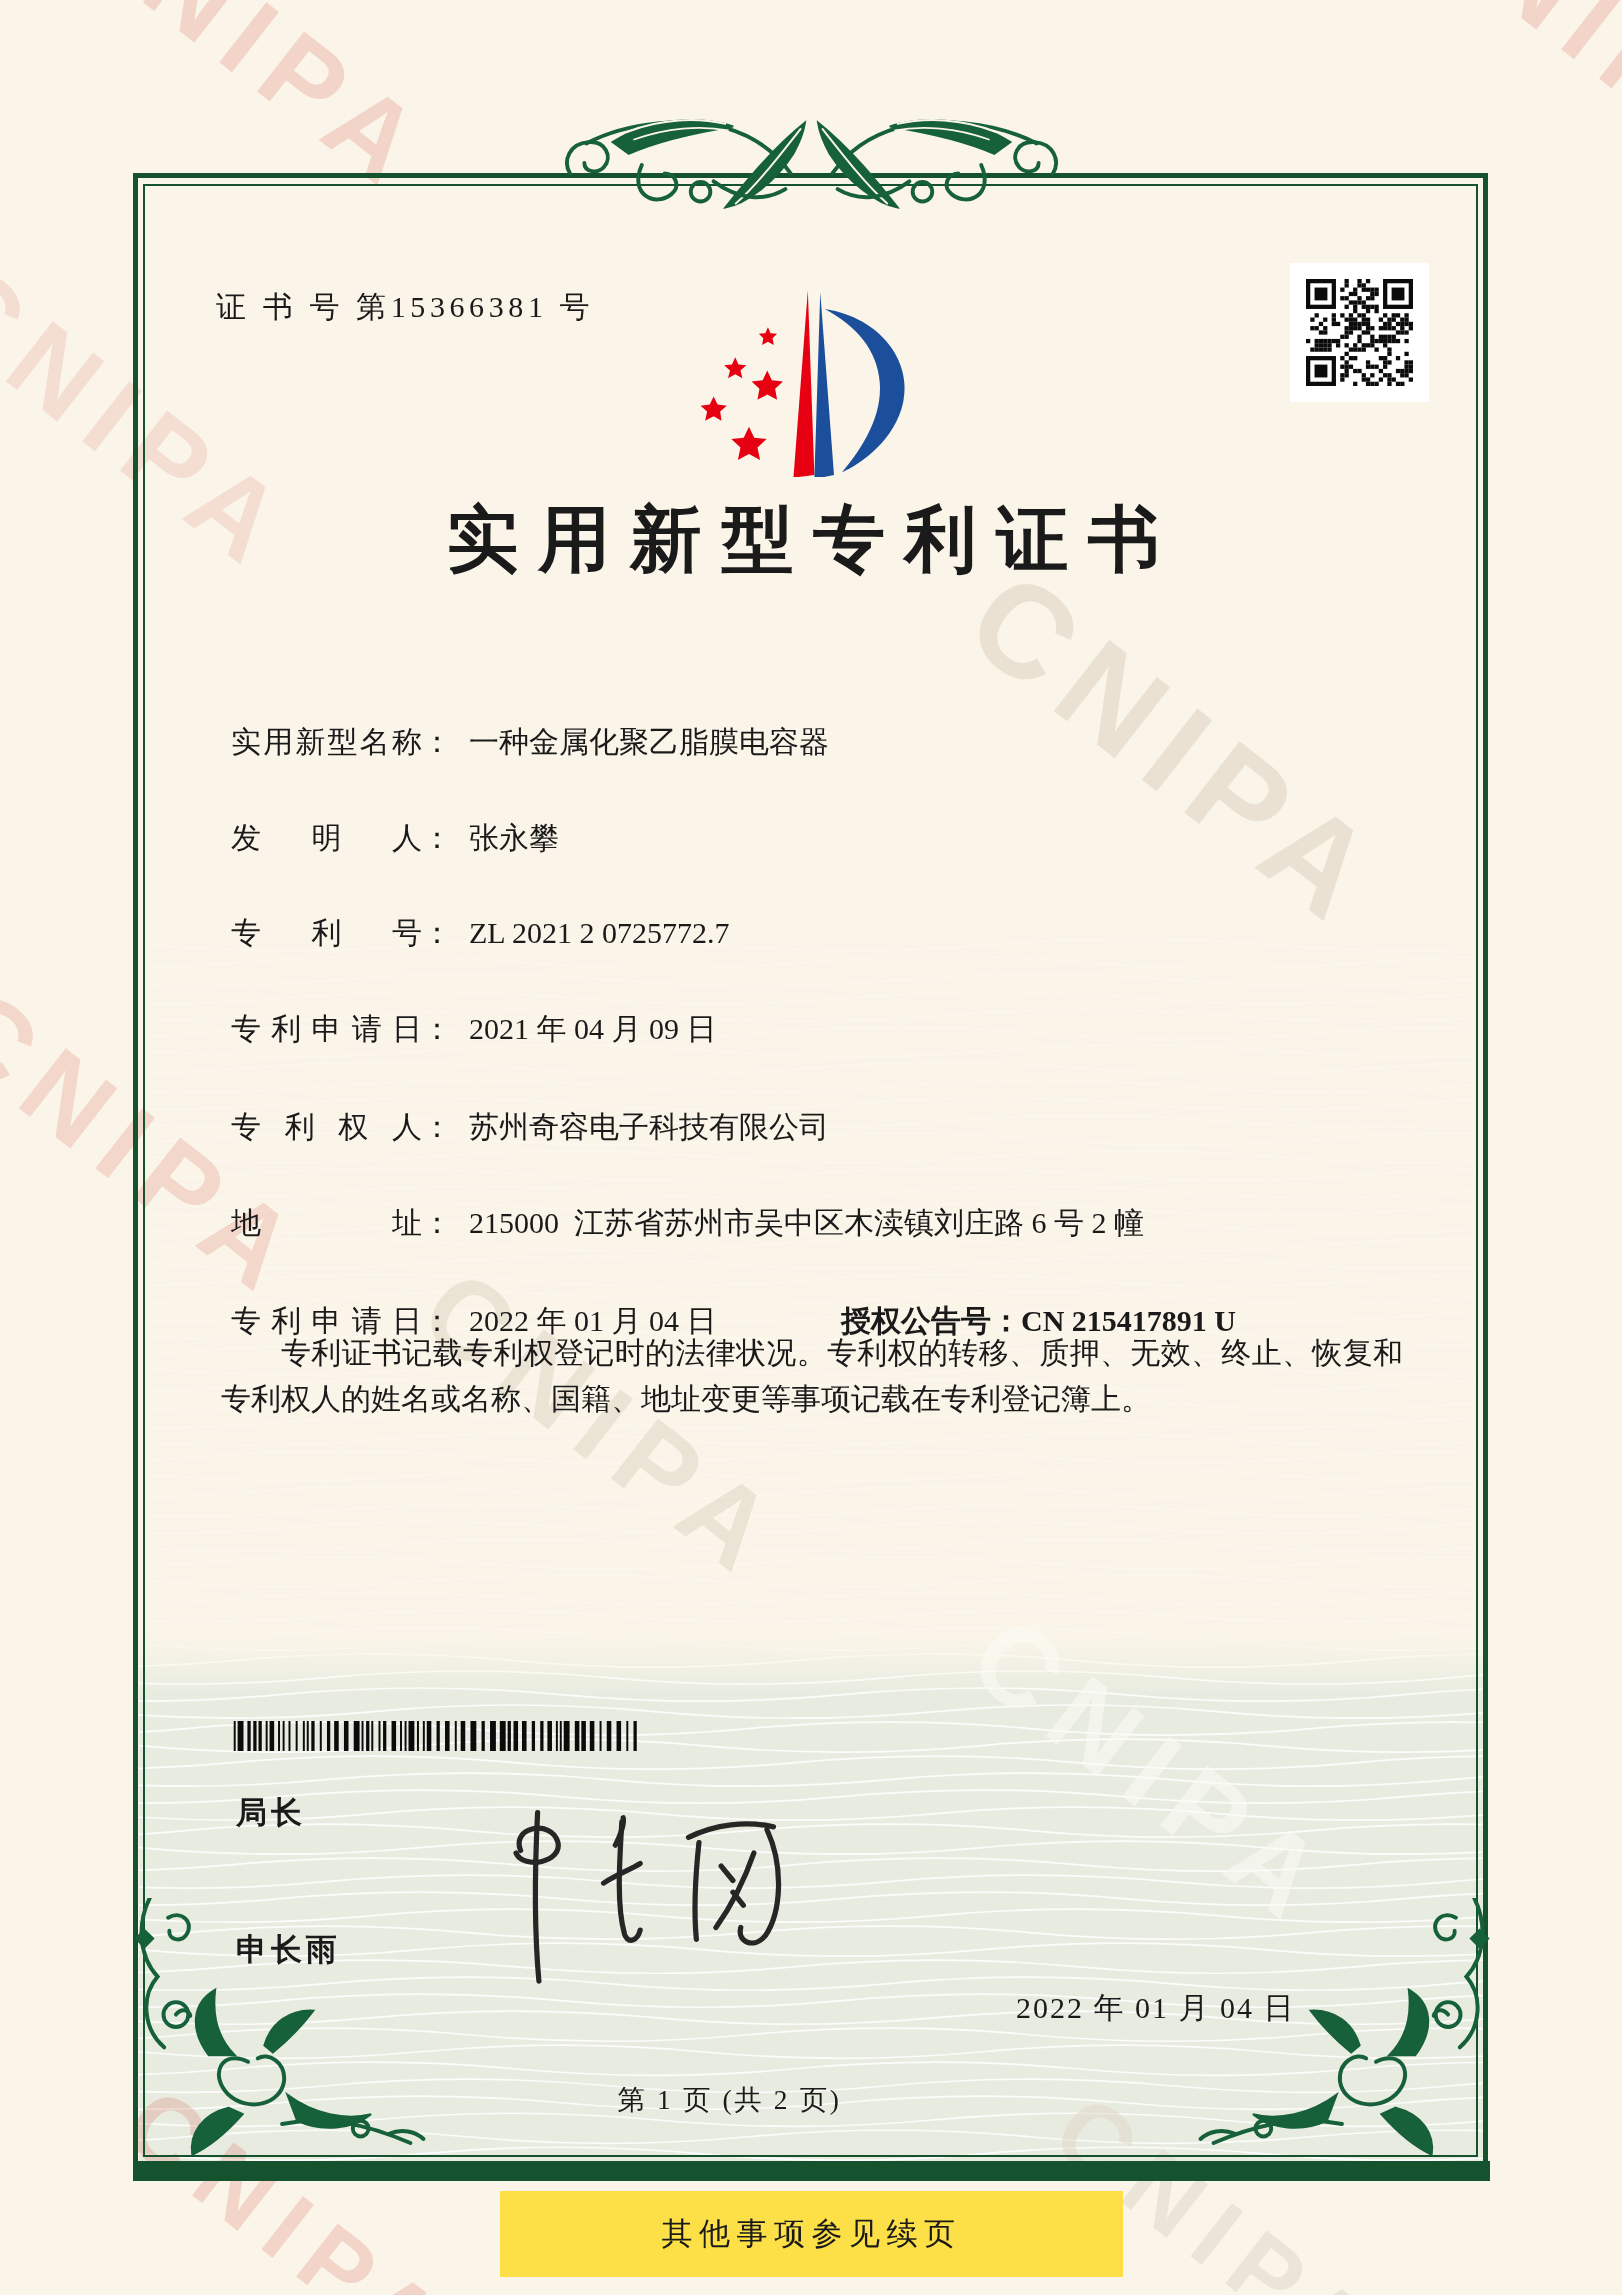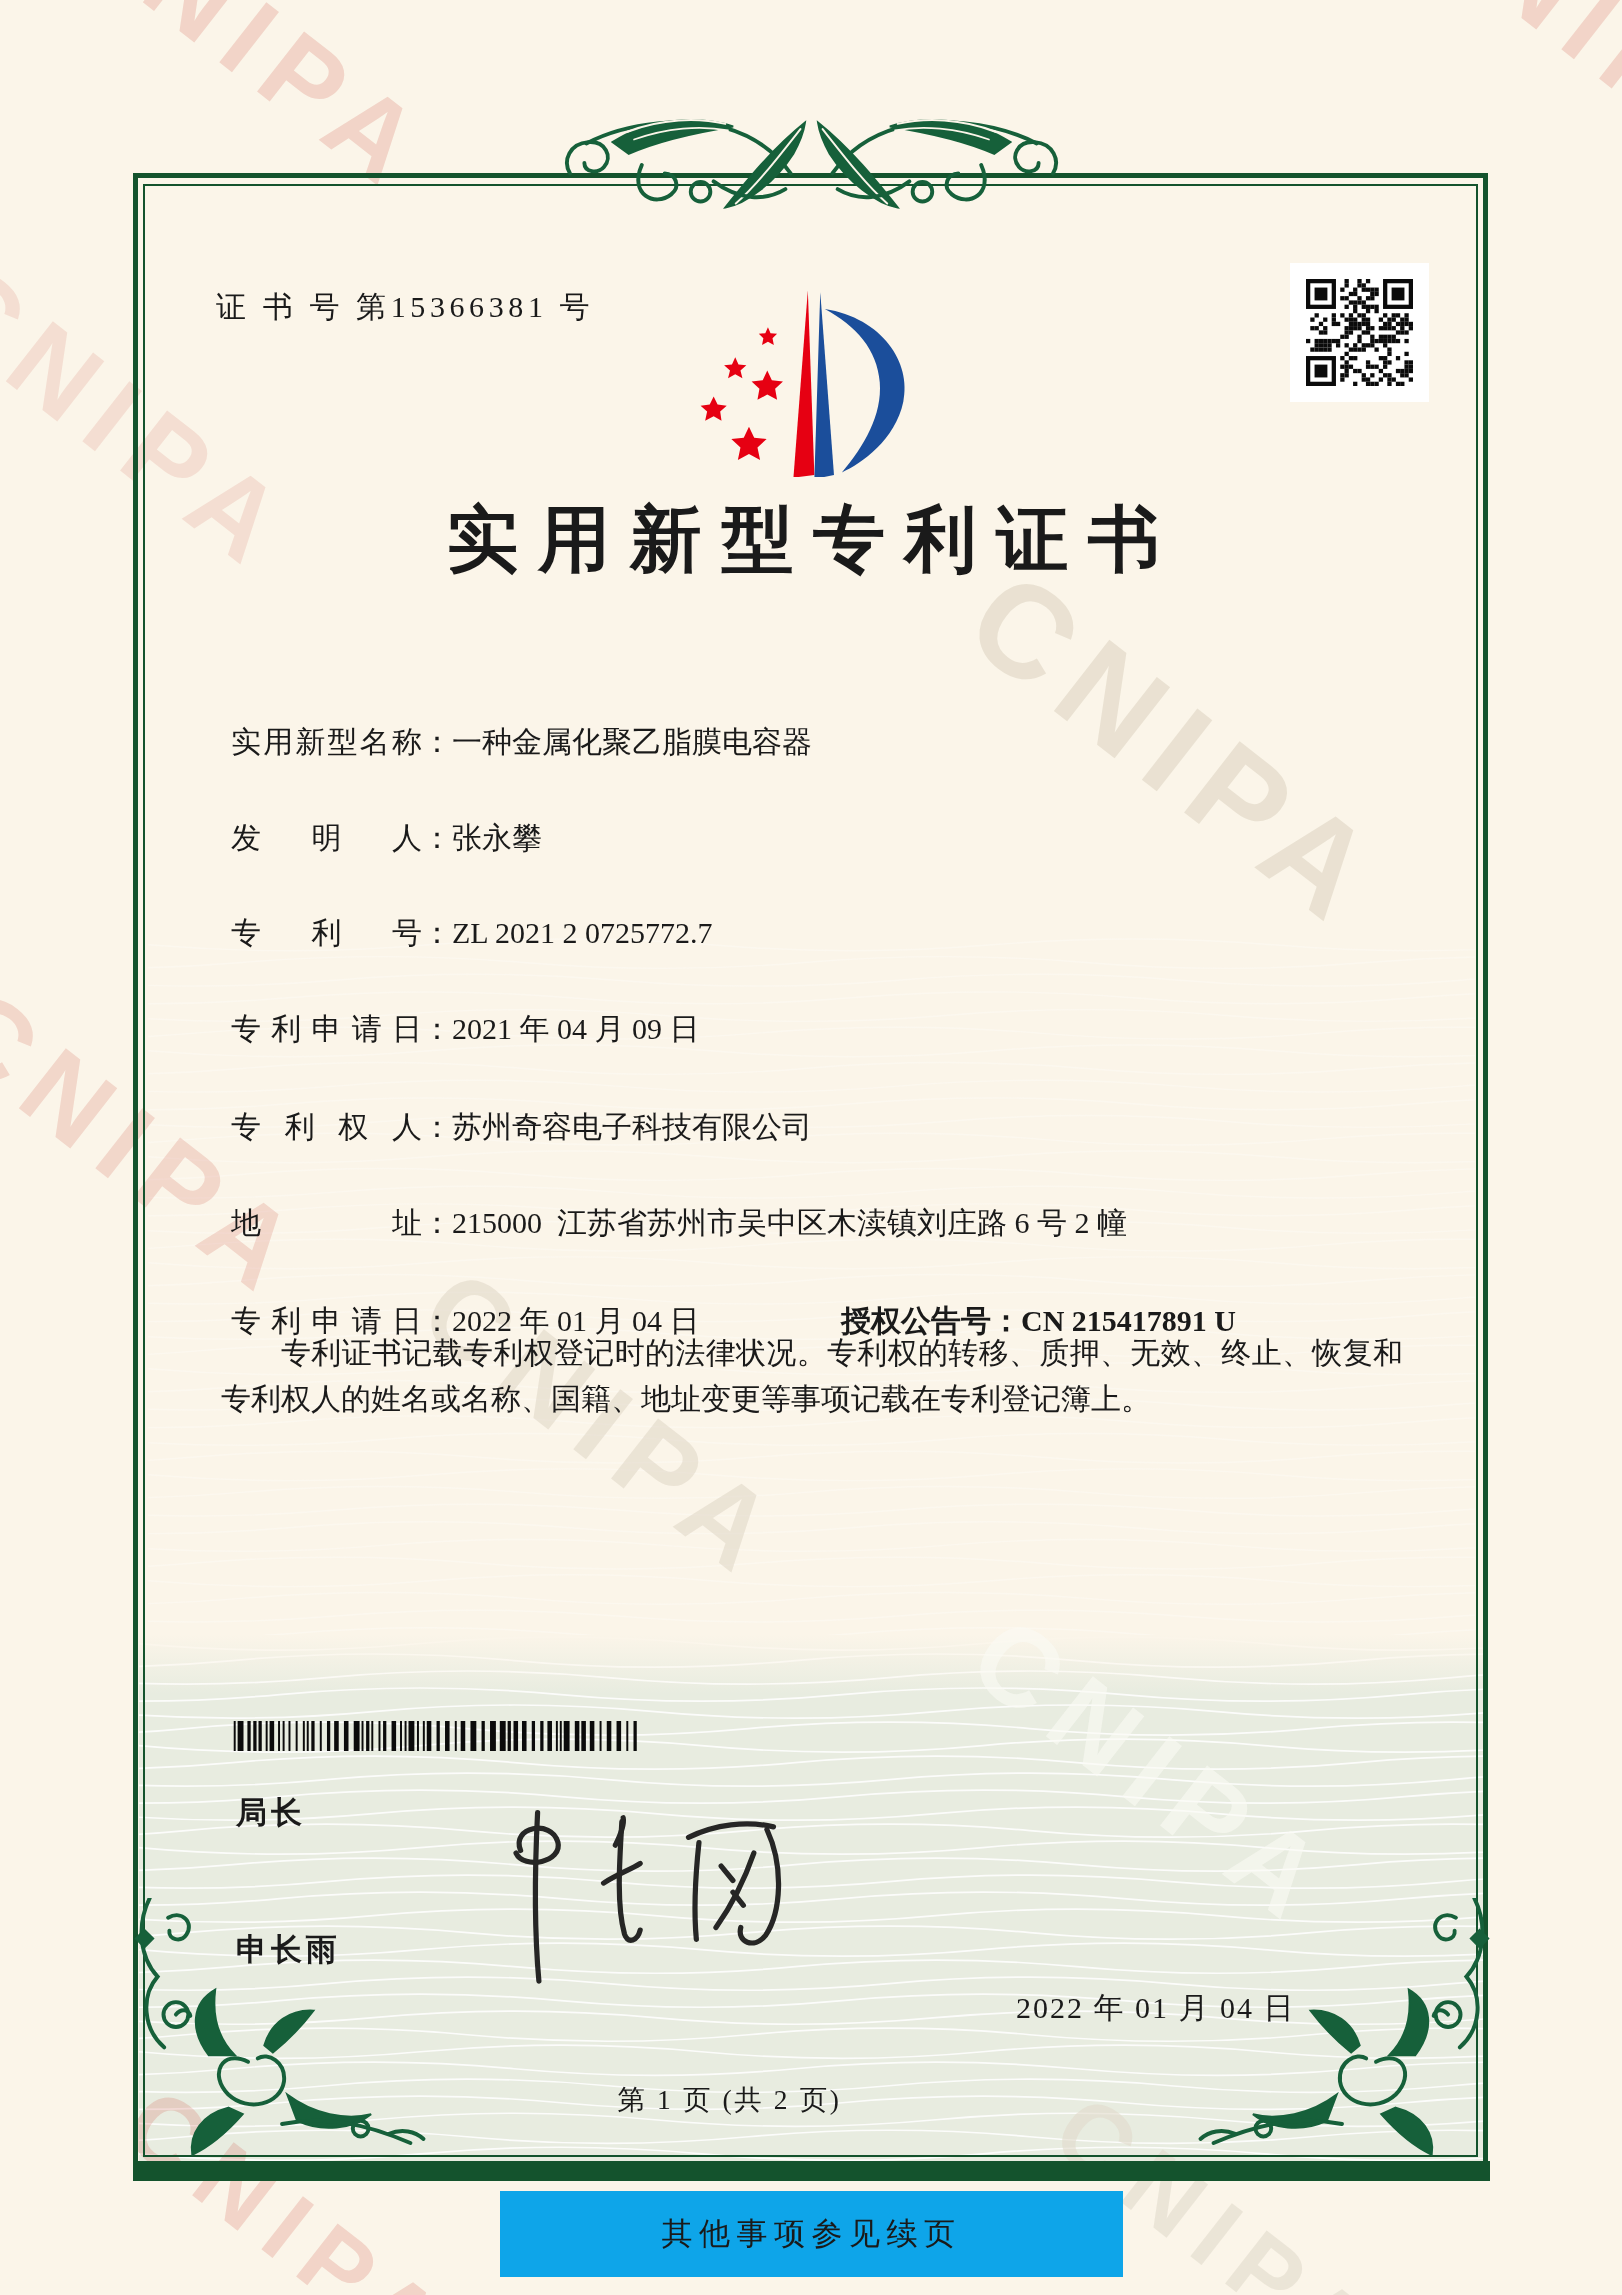--- a/index.html
+++ b/index.html
@@ -18,34 +18,34 @@
   
   #waves-band{left:139px;top:1635px;z-index:1;}
   #waves-faint{left:148px;top:936px;z-index:1;opacity:.55;}
   
   .cert-no{left:216px;top:287px;z-index:5;font-size:30px;letter-spacing:4.6px;}
   #logo{left:686px;top:271px;z-index:5;}
   .title{left:0;top:492px;width:1623px;text-align:center;z-index:5;
          font-size:72px;font-weight:600;letter-spacing:19.6px;padding-left:3px;box-sizing:border-box;}
   .field{position:absolute;left:216px;z-index:5;font-size:30px;white-space:pre;}
   .field .label{display:inline-block;width:191px;text-align:justify;text-align-last:justify;}
-  .field .value{white-space:pre;}
+  .field .value{white-space:pre;margin-left:17px;}
   .field-right{position:absolute;left:826px;z-index:5;font-size:30px;white-space:pre;}
   .paras{left:221px;top:1330px;width:1182px;z-index:5;font-size:30px;line-height:46px;
          text-align:justify;}
   .paras p{margin:0;text-indent:60px;}
   .paras p + p{margin-top:3.9px;}
   #barcode{left:233px;top:1721px;z-index:5;}
   .officer{position:absolute;left:236px;z-index:5;font-family:"Liberation Sans","DejaVu Sans",sans-serif;
            font-weight:600;font-size:31px;letter-spacing:3.9px;}
   #signature{left:458px;top:1806px;z-index:5;}
   .sign-date{left:1016px;top:1988px;z-index:5;font-size:30px;letter-spacing:2px;}
   .page-footer{left:0;top:2082px;width:1623px;text-align:center;z-index:5;font-size:27.5px;
                letter-spacing:2.6px;transform:translateX(-82px);}
-  .cont-box{left:500px;top:2191px;width:623px;height:86px;background:#0ea5e9;z-index:5;
+  .cont-box{left:500px;top:2191px;width:623px;height:86px;background:#fde047;z-index:5;
             display:flex;align-items:center;justify-content:center;}
   .cont-box span{font-size:31px;letter-spacing:6.5px;}
   #qr-box{left:1290px;top:263px;width:139px;height:139px;background:#ffffff;z-index:5;}
   #qr{left:1306px;top:279px;z-index:6;}
   .orn{z-index:4;}
 </style>
 </head>
 <body>
 
 <div class="wm" style="left:39px;top:-26px;font-size:111px;color:rgba(210,95,80,.22);">CNIPA</div>

